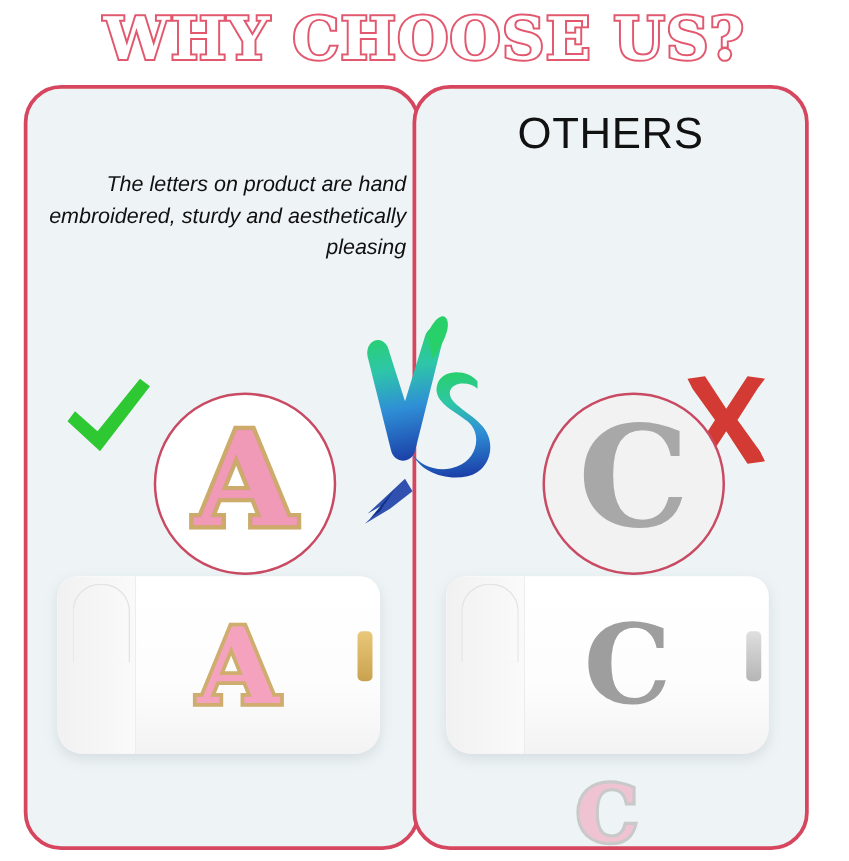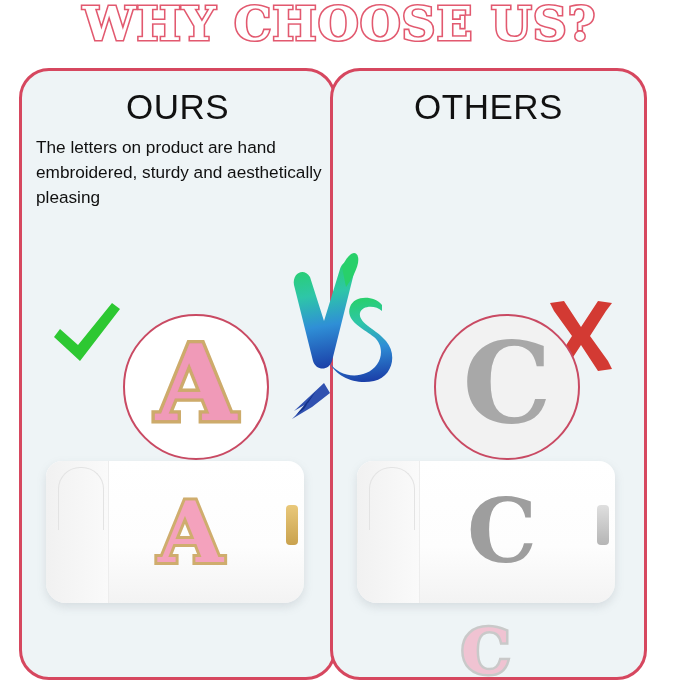--- a/index.html
+++ b/index.html
@@ -16,20 +16,21 @@
   }
 
   
   #title-bar {
     position: absolute;
     left: 0;
     top: 0;
     width: 679px;
     height: 62px;
     display: flex;
+    align-items: center;
     justify-content: center;
   }
   #title-text {
     font-family: "DejaVu Serif", serif;
     font-size: 47px;
     font-weight: bold;
     letter-spacing: 1px;
     color: #ffffff;
     -webkit-text-stroke: 3.2px #e2596f;
     paint-order: stroke fill;
@@ -61,24 +62,25 @@
     font-size: 35px;
     color: #111111;
     font-family: "Liberation Sans", sans-serif;
     letter-spacing: 0.5px;
   }
   .panel-desc {
     position: absolute;
     left: 14px;
     top: 64px;
     width: 289px;
-    text-align: left;
+    text-align: right;
     font-size: 17.2px;
     line-height: 25px;
     color: #101010;
+    font-style: italic;
   }
 
   
   .verdict {
     position: absolute;
     width: 74px;
     height: 74px;
   }
   #check-mark  { left: 28px;  top: 228px; }
   #cross-mark  { left: 211px; top: 228px; }
@@ -217,21 +219,20 @@
 </style>
 </head>
 <body>
 
 <div id="title-bar">
   <div id="title-text">WHY CHOOSE US?</div>
 </div>
 
 <div class="panel" id="panel-ours">
 
-  <div class="panel-title">OURS</div>
 
   <div class="panel-desc">The letters on product are hand embroidered, sturdy and aesthetically pleasing</div>
 
   <svg class="verdict" id="check-mark" viewBox="0 0 74 74">
     <path d="M4 38 L10 30 L28 46 L62 4 L70 10 L30 62 Z" fill="#2dc832"></path>
   </svg>
 
   <div class="patch-circle" id="circle-ours">
     <span class="letter-big" id="letter-a">A</span>
   </div>

